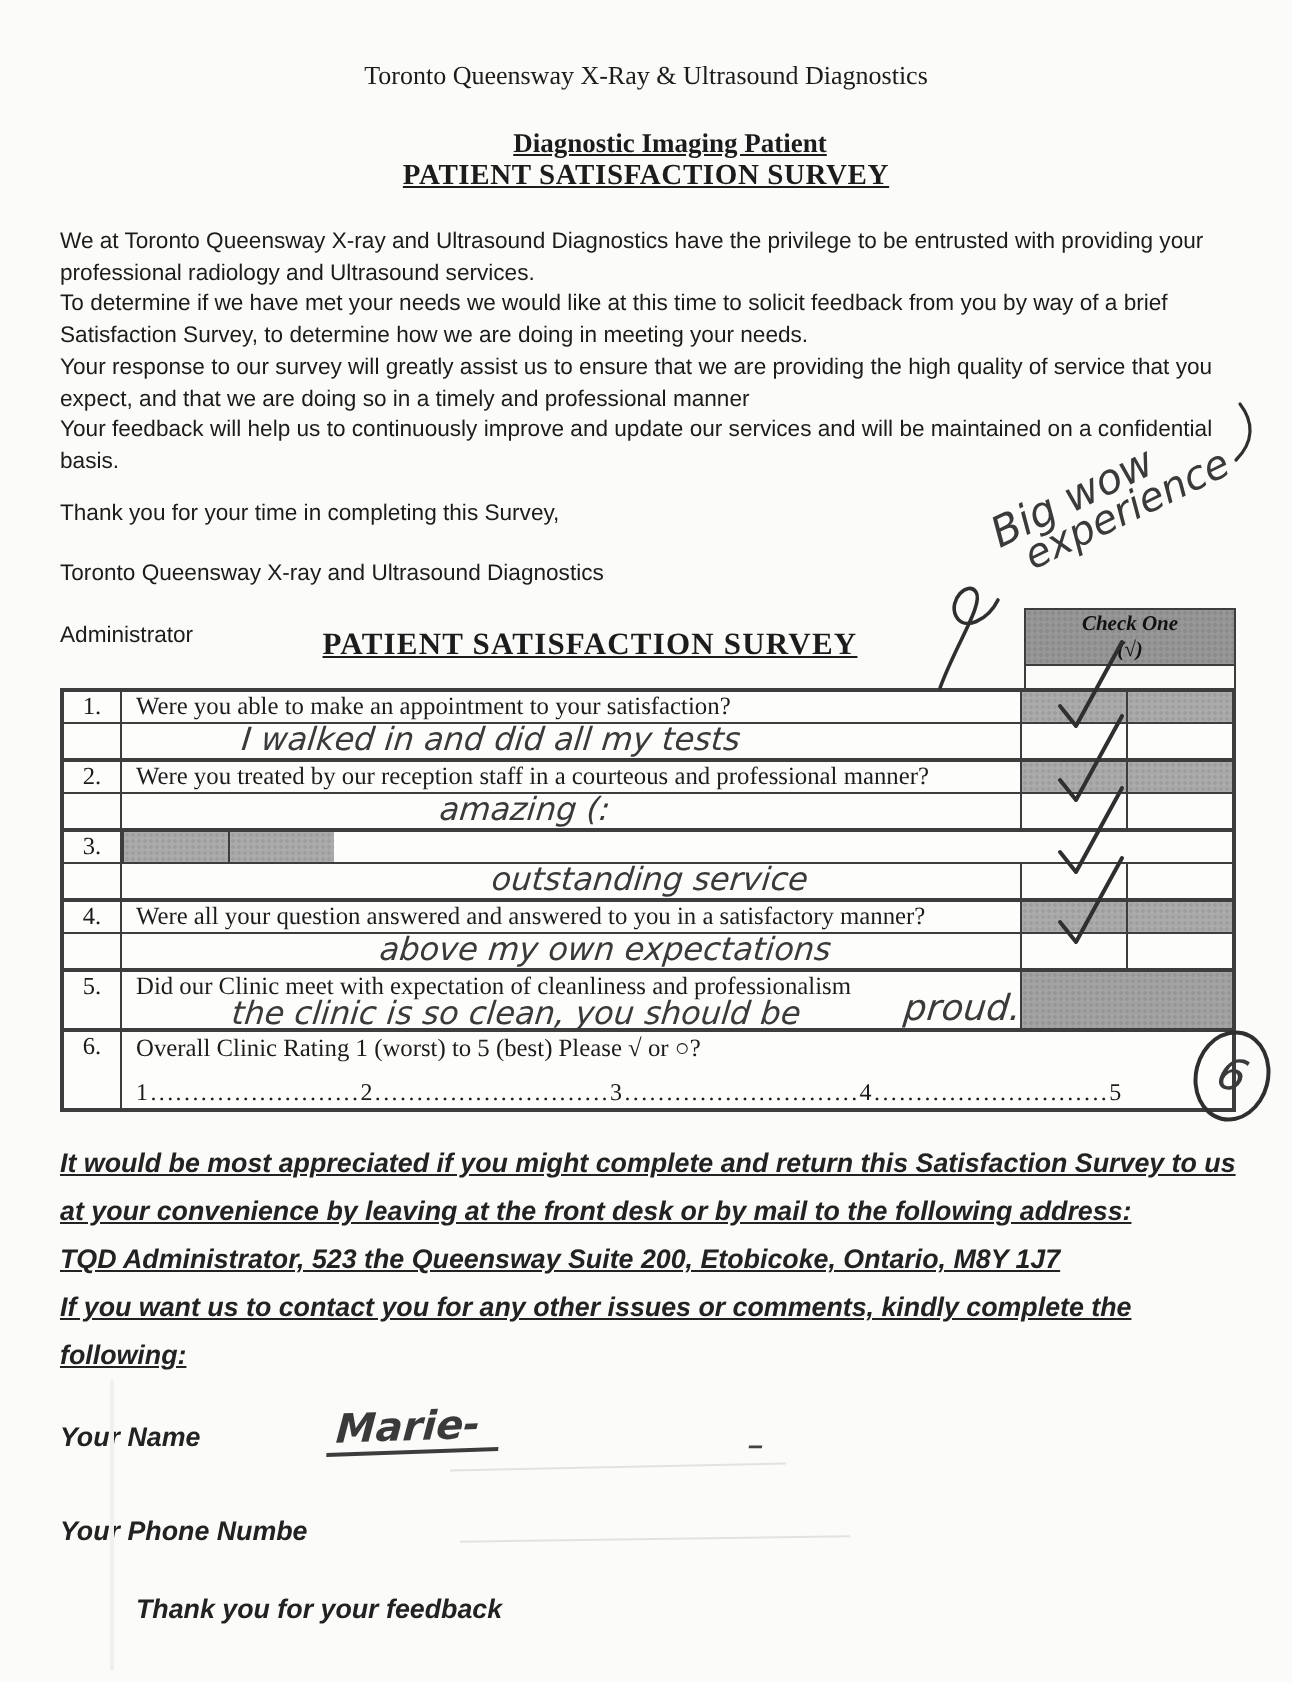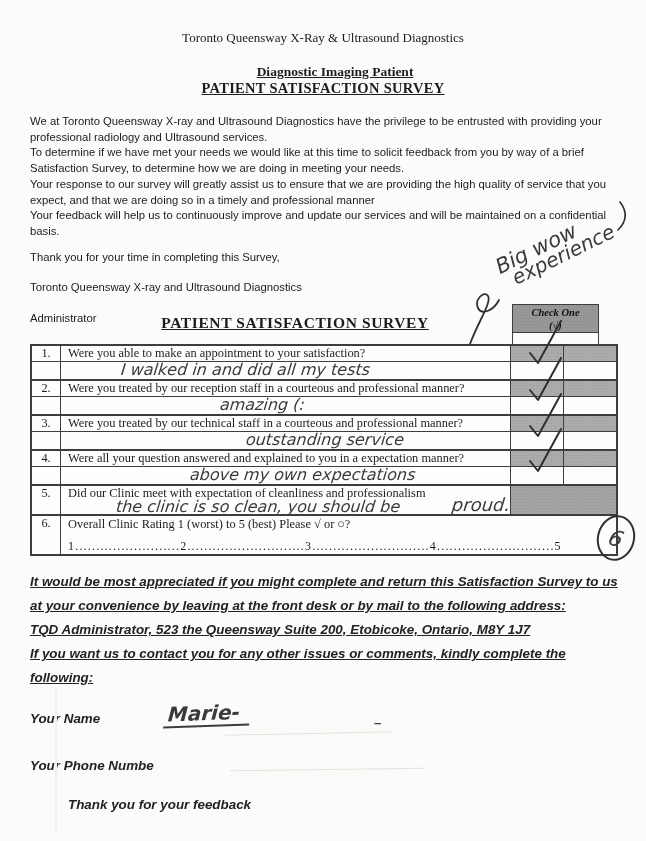--- a/index.html
+++ b/index.html
@@ -39,21 +39,21 @@
   .big-wow{position:absolute;left:492px;top:258px;transform:rotate(-26deg);transform-origin:0 0;}
   .big-wow .l1{font-size:21px;}
   .big-wow .l2{font-size:20px;margin-left:10px;margin-top:-5px;}
   .big-wow div{line-height:22px;}
 
   
   .survey-title{position:absolute;top:314px;left:30px;width:530px;text-align:center;
     font-family:"Liberation Serif",serif;font-weight:bold;font-size:15.5px;letter-spacing:.6px;}
 
   
-  .check-one{position:absolute;left:542px;top:304px;width:87px;left:512px;box-sizing:border-box;
+  .check-one{position:absolute;left:542px;top:304px;width:106px;left:512px;box-sizing:border-box;
     border:1px solid #3d3d3d;border-bottom:none;}
   .check-one-head{height:27px;background:#979797;
     background-image:radial-gradient(#8b8b8b 1px, transparent 1px);background-size:3px 3px;
     text-align:center;font-family:"Liberation Serif",serif;font-style:italic;font-weight:bold;
     font-size:10.5px;line-height:12.5px;color:#111;padding-top:2px;box-sizing:border-box;}
   .yes-no-row{display:flex;height:14px;border-top:1px solid #3d3d3d;}
   .yes-no-row span{flex:1;text-align:center;font-family:"Liberation Serif",serif;font-size:11px;
     line-height:13px;background:#c4b5fd;margin-top:40px;}
   .yes-no-row span:first-child{border-right:1px solid #3d3d3d;}
 
@@ -179,36 +179,35 @@
       <div class="cell num"></div>
       <div class="cell q">
         <span class="hand indent-c2">amazing (:</span>
       </div>
       <div class="cell yn"></div>
       <div class="cell yn"></div>
     </div>
 
     <div class="trow qrow">
       <div class="cell num">3.</div>
-      <div class="cell q">Were you treated by our technical staff in a courteous and professional manner?</div>
       <div class="cell yn"></div>
       <div class="cell yn"></div>
     </div>
     <div class="trow crow">
       <div class="cell num"></div>
       <div class="cell q">
         <span class="hand indent-c3">outstanding service</span>
       </div>
       <div class="cell yn"></div>
       <div class="cell yn"></div>
     </div>
 
     <div class="trow qrow">
       <div class="cell num">4.</div>
-      <div class="cell q">Were all your question answered and explained to you in a expectation manner?</div>
+      <div class="cell q">Were all your question answered and answered to you in a satisfactory manner?</div>
       <div class="cell yn"></div>
       <div class="cell yn"></div>
     </div>
     <div class="trow crow">
       <div class="cell num"></div>
       <div class="cell q">
         <span class="hand indent-c4">above my own expectations</span>
       </div>
       <div class="cell yn"></div>
       <div class="cell yn"></div>

